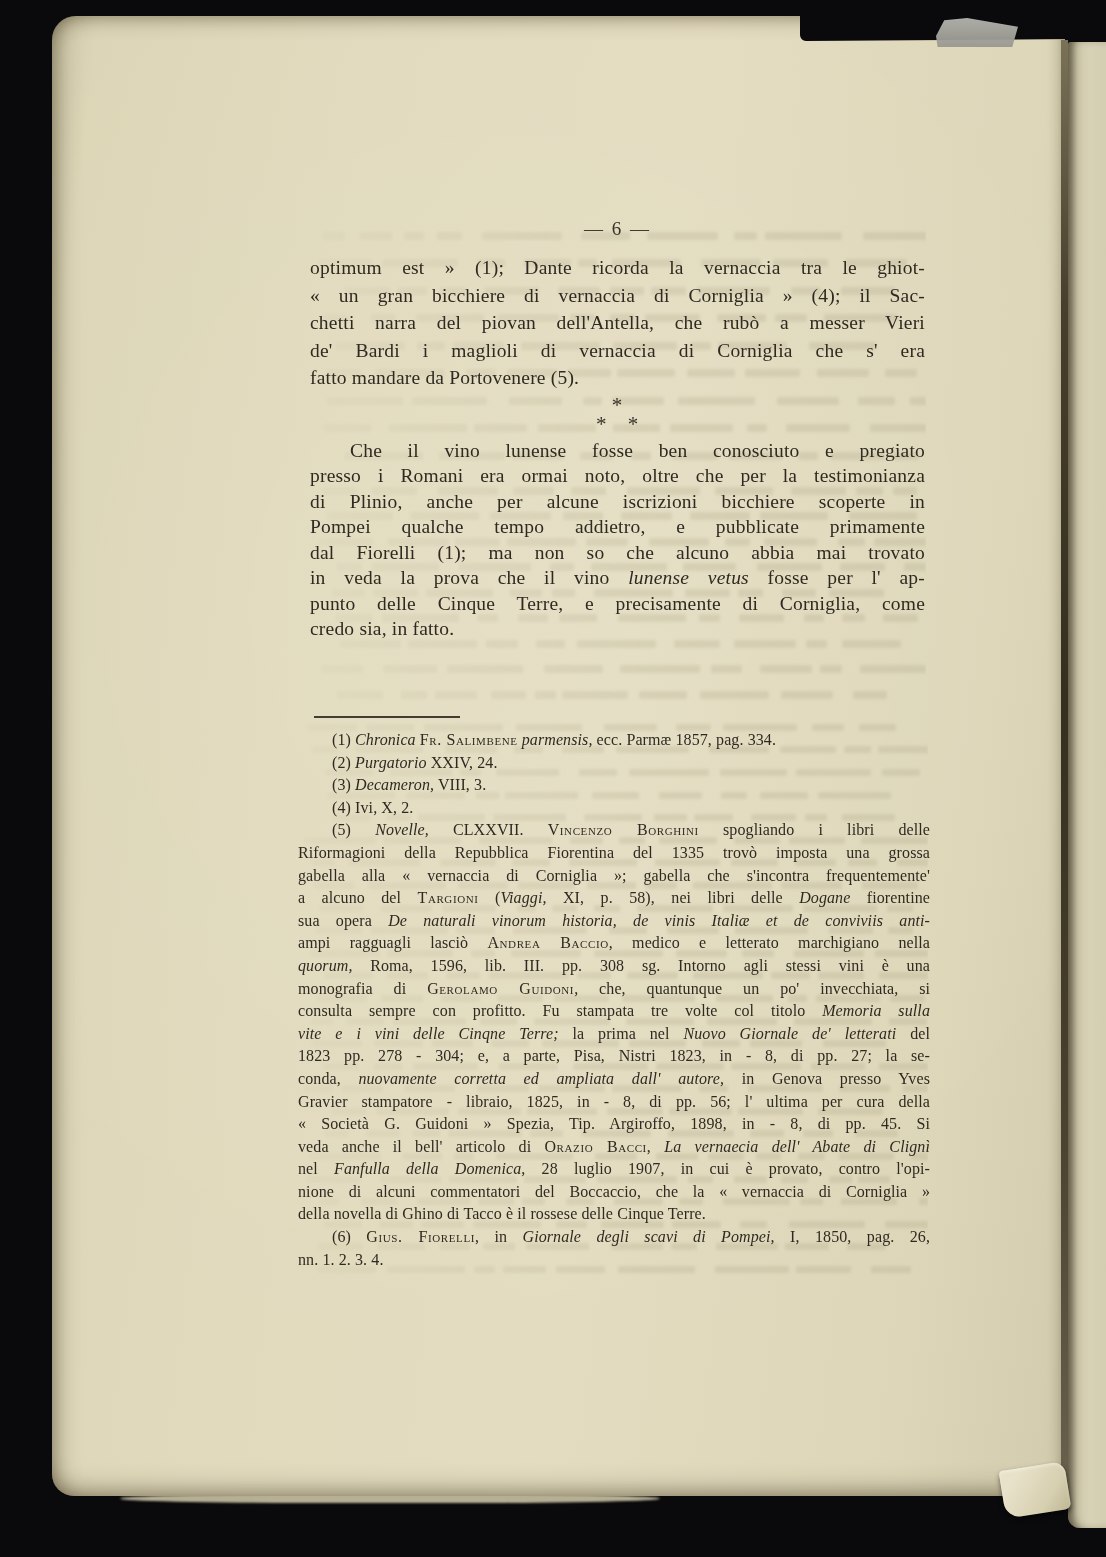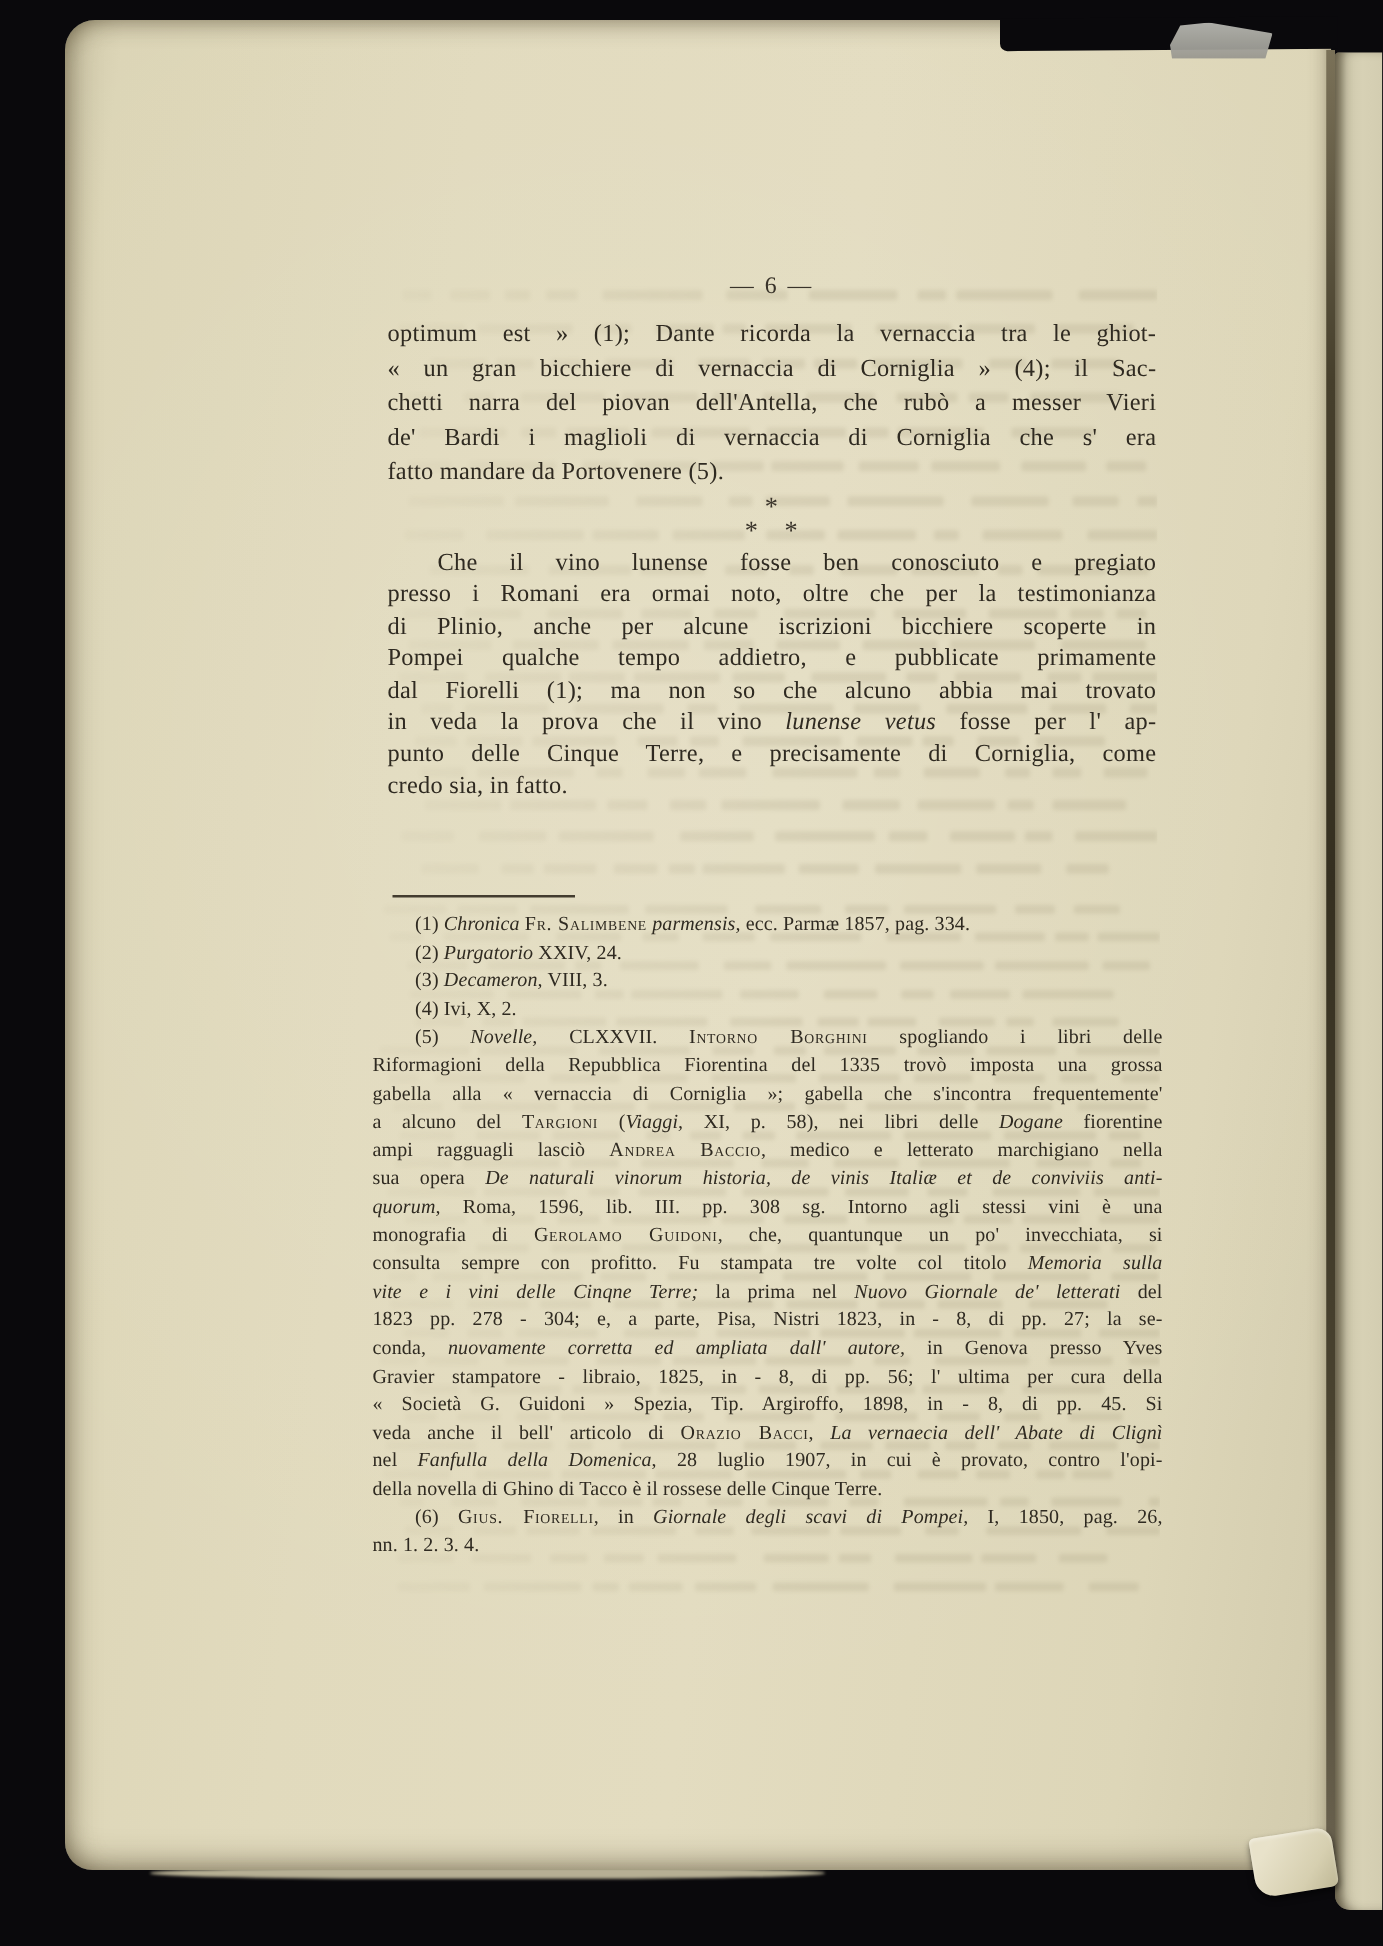--- a/index.html
+++ b/index.html
@@ -108,36 +108,37 @@
           <div class="footnote">
             <div class="line indent end"><span>(2) </span><span class="it">Purgatorio</span><span> XXIV, 24.</span></div>
           </div>
           <div class="footnote">
             <div class="line indent end"><span>(3) </span><span class="it">Decameron,</span><span> VIII, 3.</span></div>
           </div>
           <div class="footnote">
             <div class="line indent end"><span>(4) Ivi, X, 2.</span></div>
           </div>
           <div class="footnote">
-            <div class="line indent"><span>(5) </span><span class="it">Novelle,</span><span> CLXXVII. </span><span class="sc">Intorno Borghini</span><span> spogliando i libri delle</span></div>
+            <div class="line indent"><span>(5) </span><span class="it">Novelle,</span><span> CLXXVII. </span><span class="sc">Vincenzo Borghini</span><span> spogliando i libri delle</span></div>
             <div class="line"><span>Riformagioni della Repubblica Fiorentina del 1335 trovò imposta una grossa</span></div>
             <div class="line"><span>gabella alla « vernaccia di Corniglia »; gabella che s'incontra frequentemente'</span></div>
             <div class="line"><span>a alcuno del </span><span class="sc">Targioni</span><span> (</span><span class="it">Viaggi,</span><span> XI, p. 58), nei libri delle </span><span class="it">Dogane</span><span> fiorentine</span></div>
+            <div class="line"><span>sua opera </span><span class="it">De naturali vinorum historia, de vinis Italiæ et de conviviis anti-</span></div>
             <div class="line"><span>ampi ragguagli lasciò </span><span class="sc">Andrea Baccio</span><span>, medico e letterato marchigiano nella</span></div>
-            <div class="line"><span>sua opera </span><span class="it">De naturali vinorum historia, de vinis Italiæ et de conviviis anti-</span></div>
             <div class="line"><span class="it">quorum,</span><span> Roma, 1596, lib. III. pp. 308 sg. Intorno agli stessi vini è una</span></div>
             <div class="line"><span>monografia di </span><span class="sc">Gerolamo Guidoni</span><span>, che, quantunque un po' invecchiata, si</span></div>
             <div class="line"><span>consulta sempre con profitto. Fu stampata tre volte col titolo </span><span class="it">Memoria sulla</span></div>
             <div class="line"><span class="it">vite e i vini delle Cinqne Terre;</span><span> la prima nel </span><span class="it">Nuovo Giornale de' letterati</span><span> del</span></div>
             <div class="line"><span>1823 pp. 278 - 304; e, a parte, Pisa, Nistri 1823, in - 8, di pp. 27; la se-</span></div>
             <div class="line"><span>conda, </span><span class="it">nuovamente corretta ed ampliata dall' autore,</span><span> in Genova presso Yves</span></div>
             <div class="line"><span>Gravier stampatore - libraio, 1825, in - 8, di pp. 56; l' ultima per cura della</span></div>
             <div class="line"><span>« Società G. Guidoni » Spezia, Tip. Argiroffo, 1898, in - 8, di pp. 45. Si</span></div>
             <div class="line"><span>veda anche il bell' articolo di </span><span class="sc">Orazio Bacci</span><span>, </span><span class="it">La vernaecia dell' Abate di Clignì</span></div>
             <div class="line"><span>nel </span><span class="it">Fanfulla della Domenica</span><span>, 28 luglio 1907, in cui è provato, contro l'opi-</span></div>
+            <div class="line"><span>nione di alcuni commentatori del Boccaccio, che la « vernaccia di Corniglia »</span></div>
             <div class="line end"><span>della novella di Ghino di Tacco è il rossese delle Cinque Terre.</span></div>
           </div>
           <div class="footnote">
             <div class="line indent"><span>(6) </span><span class="sc">Gius. Fiorelli</span><span>, in </span><span class="it">Giornale degli scavi di Pompei,</span><span> I, 1850, pag. 26,</span></div>
             <div class="line end"><span>nn. 1. 2. 3. 4.</span></div>
           </div>
         </div>
     </div>
   <div class="ghost" style="left: 262px; top: 206px; width: 612px;">
         <div class="g-row" style="height: 27.5px; padding-left: 7.57036px;">

